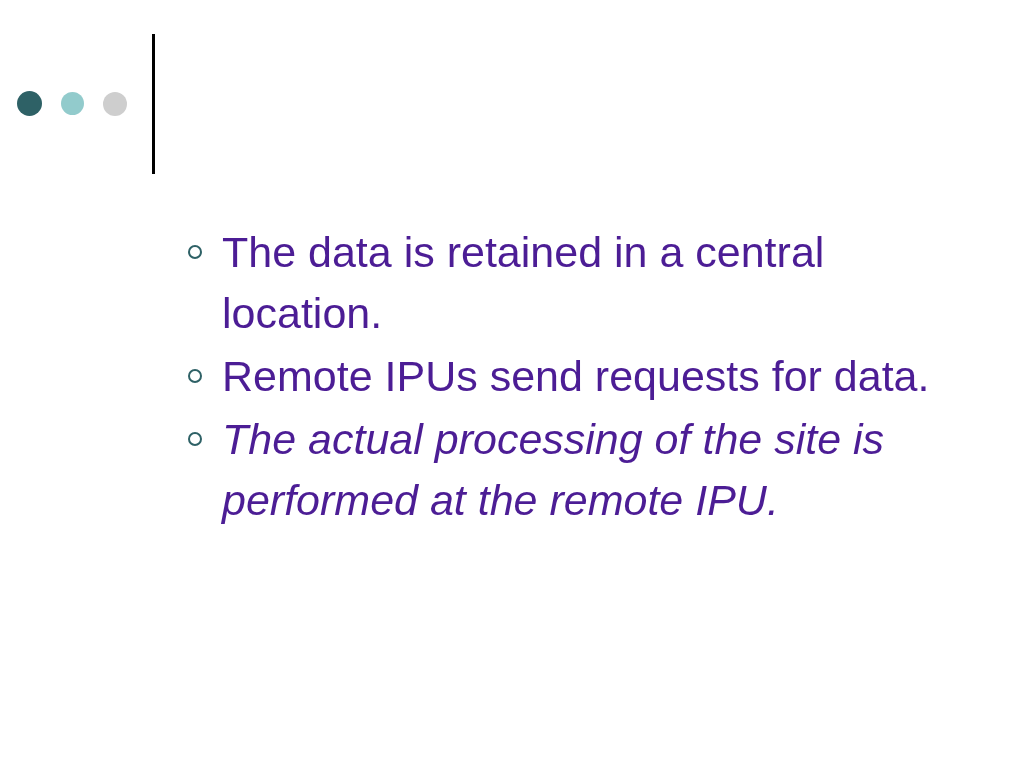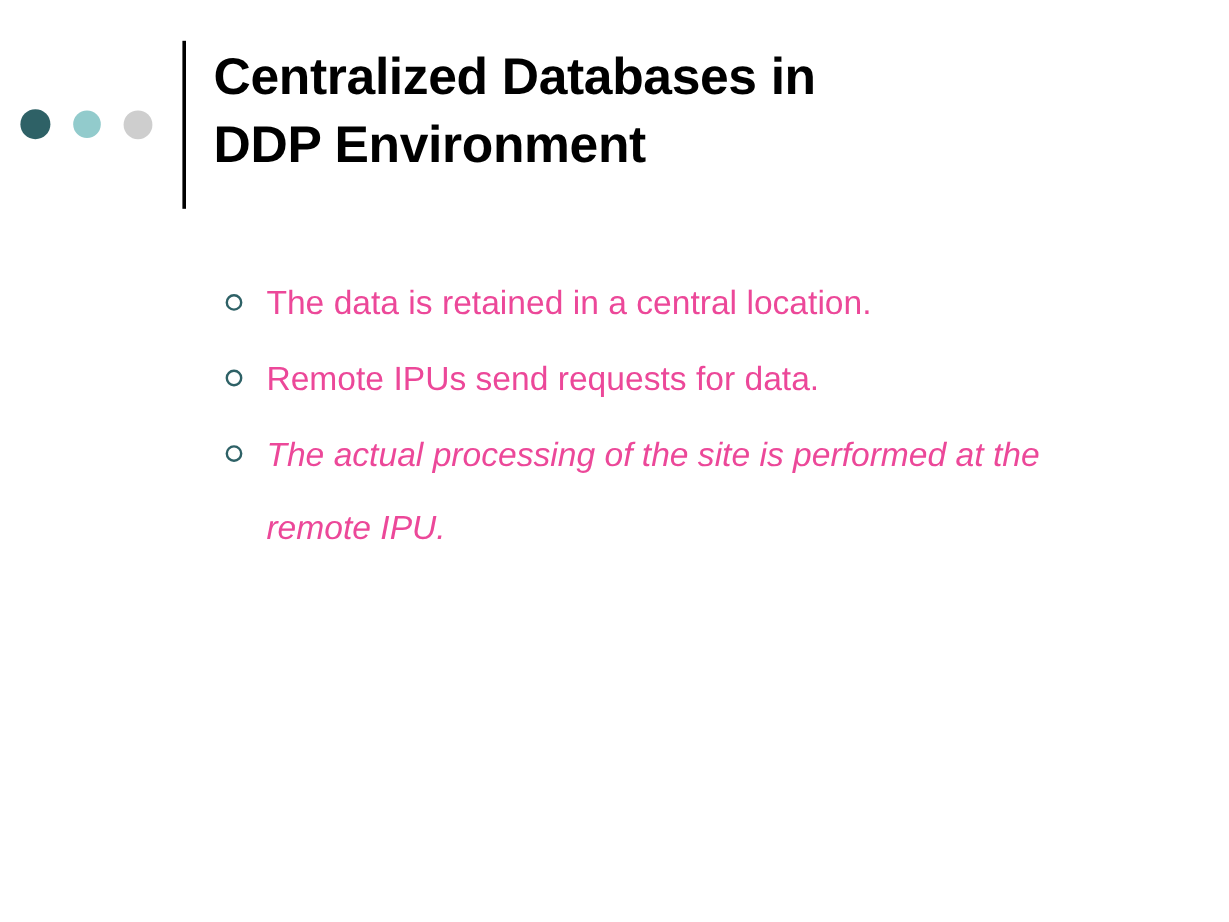--- a/index.html
+++ b/index.html
@@ -76,24 +76,24 @@
     width: 760px;
     margin: 0;
     padding: 0;
     list-style: none;
   }
   .bullet-item {
     position: relative;
     padding-left: 36px;
     margin: 0 0 2px 0;
     font-family: "Liberation Sans", sans-serif;
-    font-size: 28px;
+    font-size: 43px;
     font-weight: normal;
     line-height: 61px;
-    color: #ec4899;
+    color: #4c1d95;
   }
   .bullet-item.italic .bullet-text {
     font-style: italic;
   }
   .bullet-marker {
     position: absolute;
     left: 2px;
     top: 23px;
     width: 10px;
     height: 10px;
@@ -111,22 +111,20 @@
 <div id="slide" style="background: rgb(255, 255, 255);">
 
   <div id="dot-cluster">
     <span class="deco-dot d1" style="background: rgb(46, 97, 102);"></span>
     <span class="deco-dot d2" style="background: rgb(146, 203, 204);"></span>
     <span class="deco-dot d3" style="background: rgb(206, 206, 206);"></span>
   </div>
 
   <div id="title-rule" style="background: rgb(0, 0, 0);"></div>
 
-  <h1 id="slide-title" style="color: rgb(0, 0, 0);">Centralized Databases in
-DDP Environment</h1>
 
   <ul id="bullet-list">
     <li class="bullet-item">
       <span class="bullet-marker" style="border-color: rgb(46, 97, 102);"></span>
       <span class="bullet-text">The data is retained in a central location.</span>
     </li>
     <li class="bullet-item">
       <span class="bullet-marker" style="border-color: rgb(46, 97, 102);"></span>
       <span class="bullet-text">Remote IPUs send requests for data.</span>
     </li>

